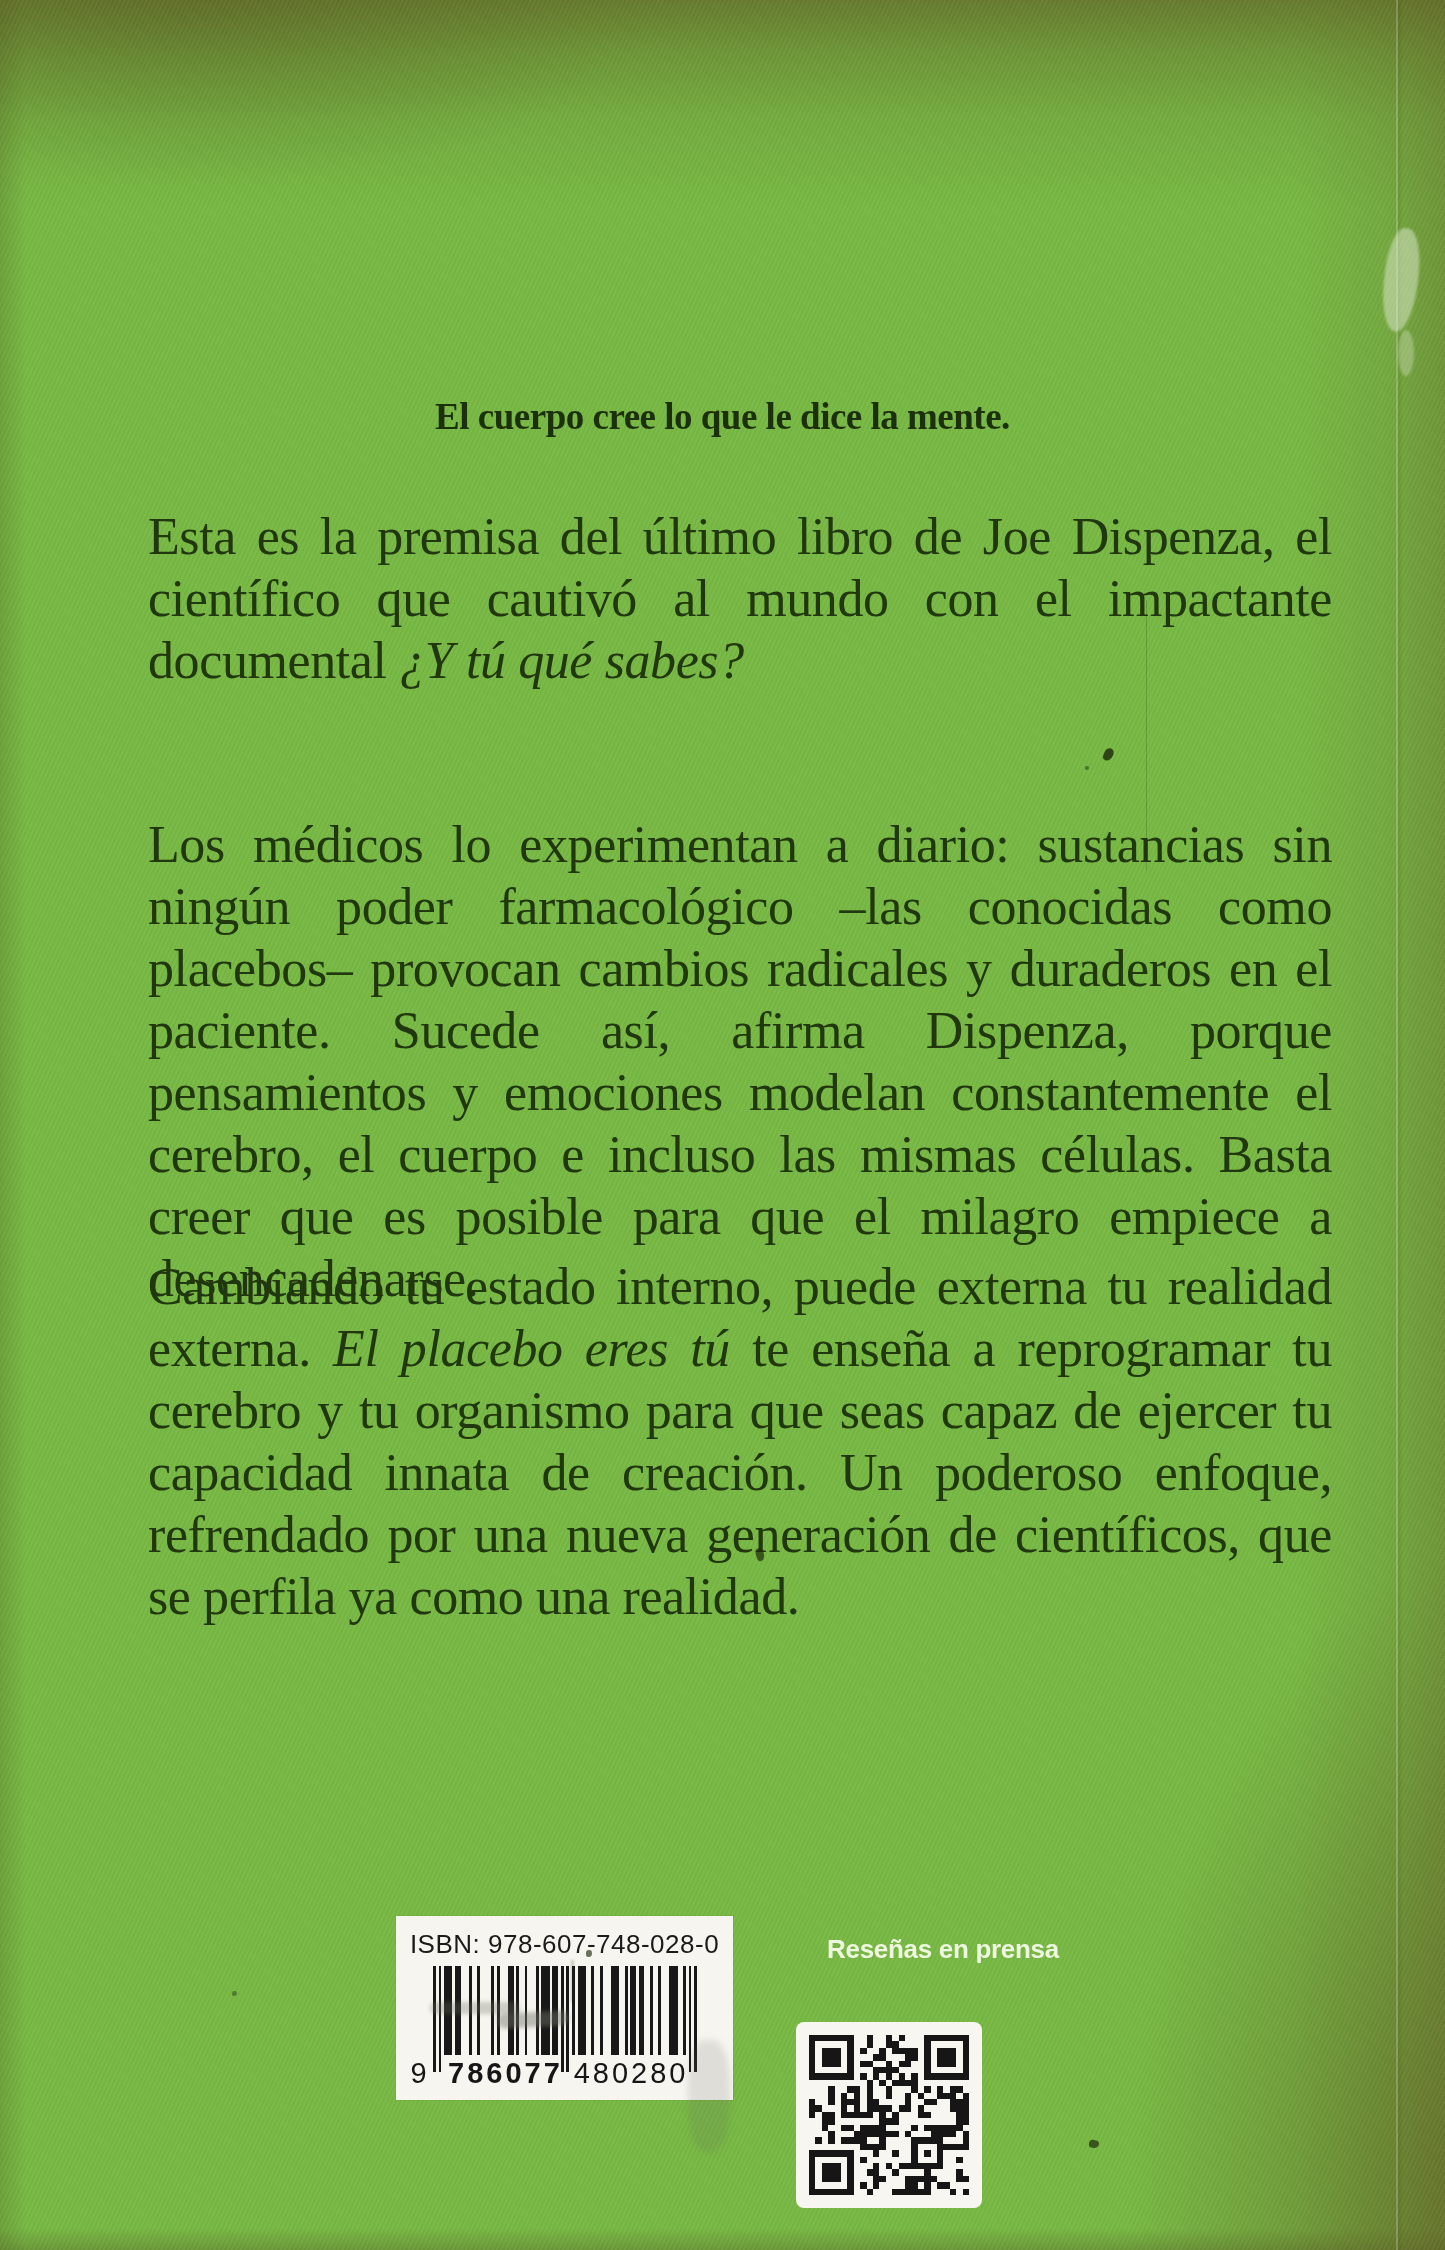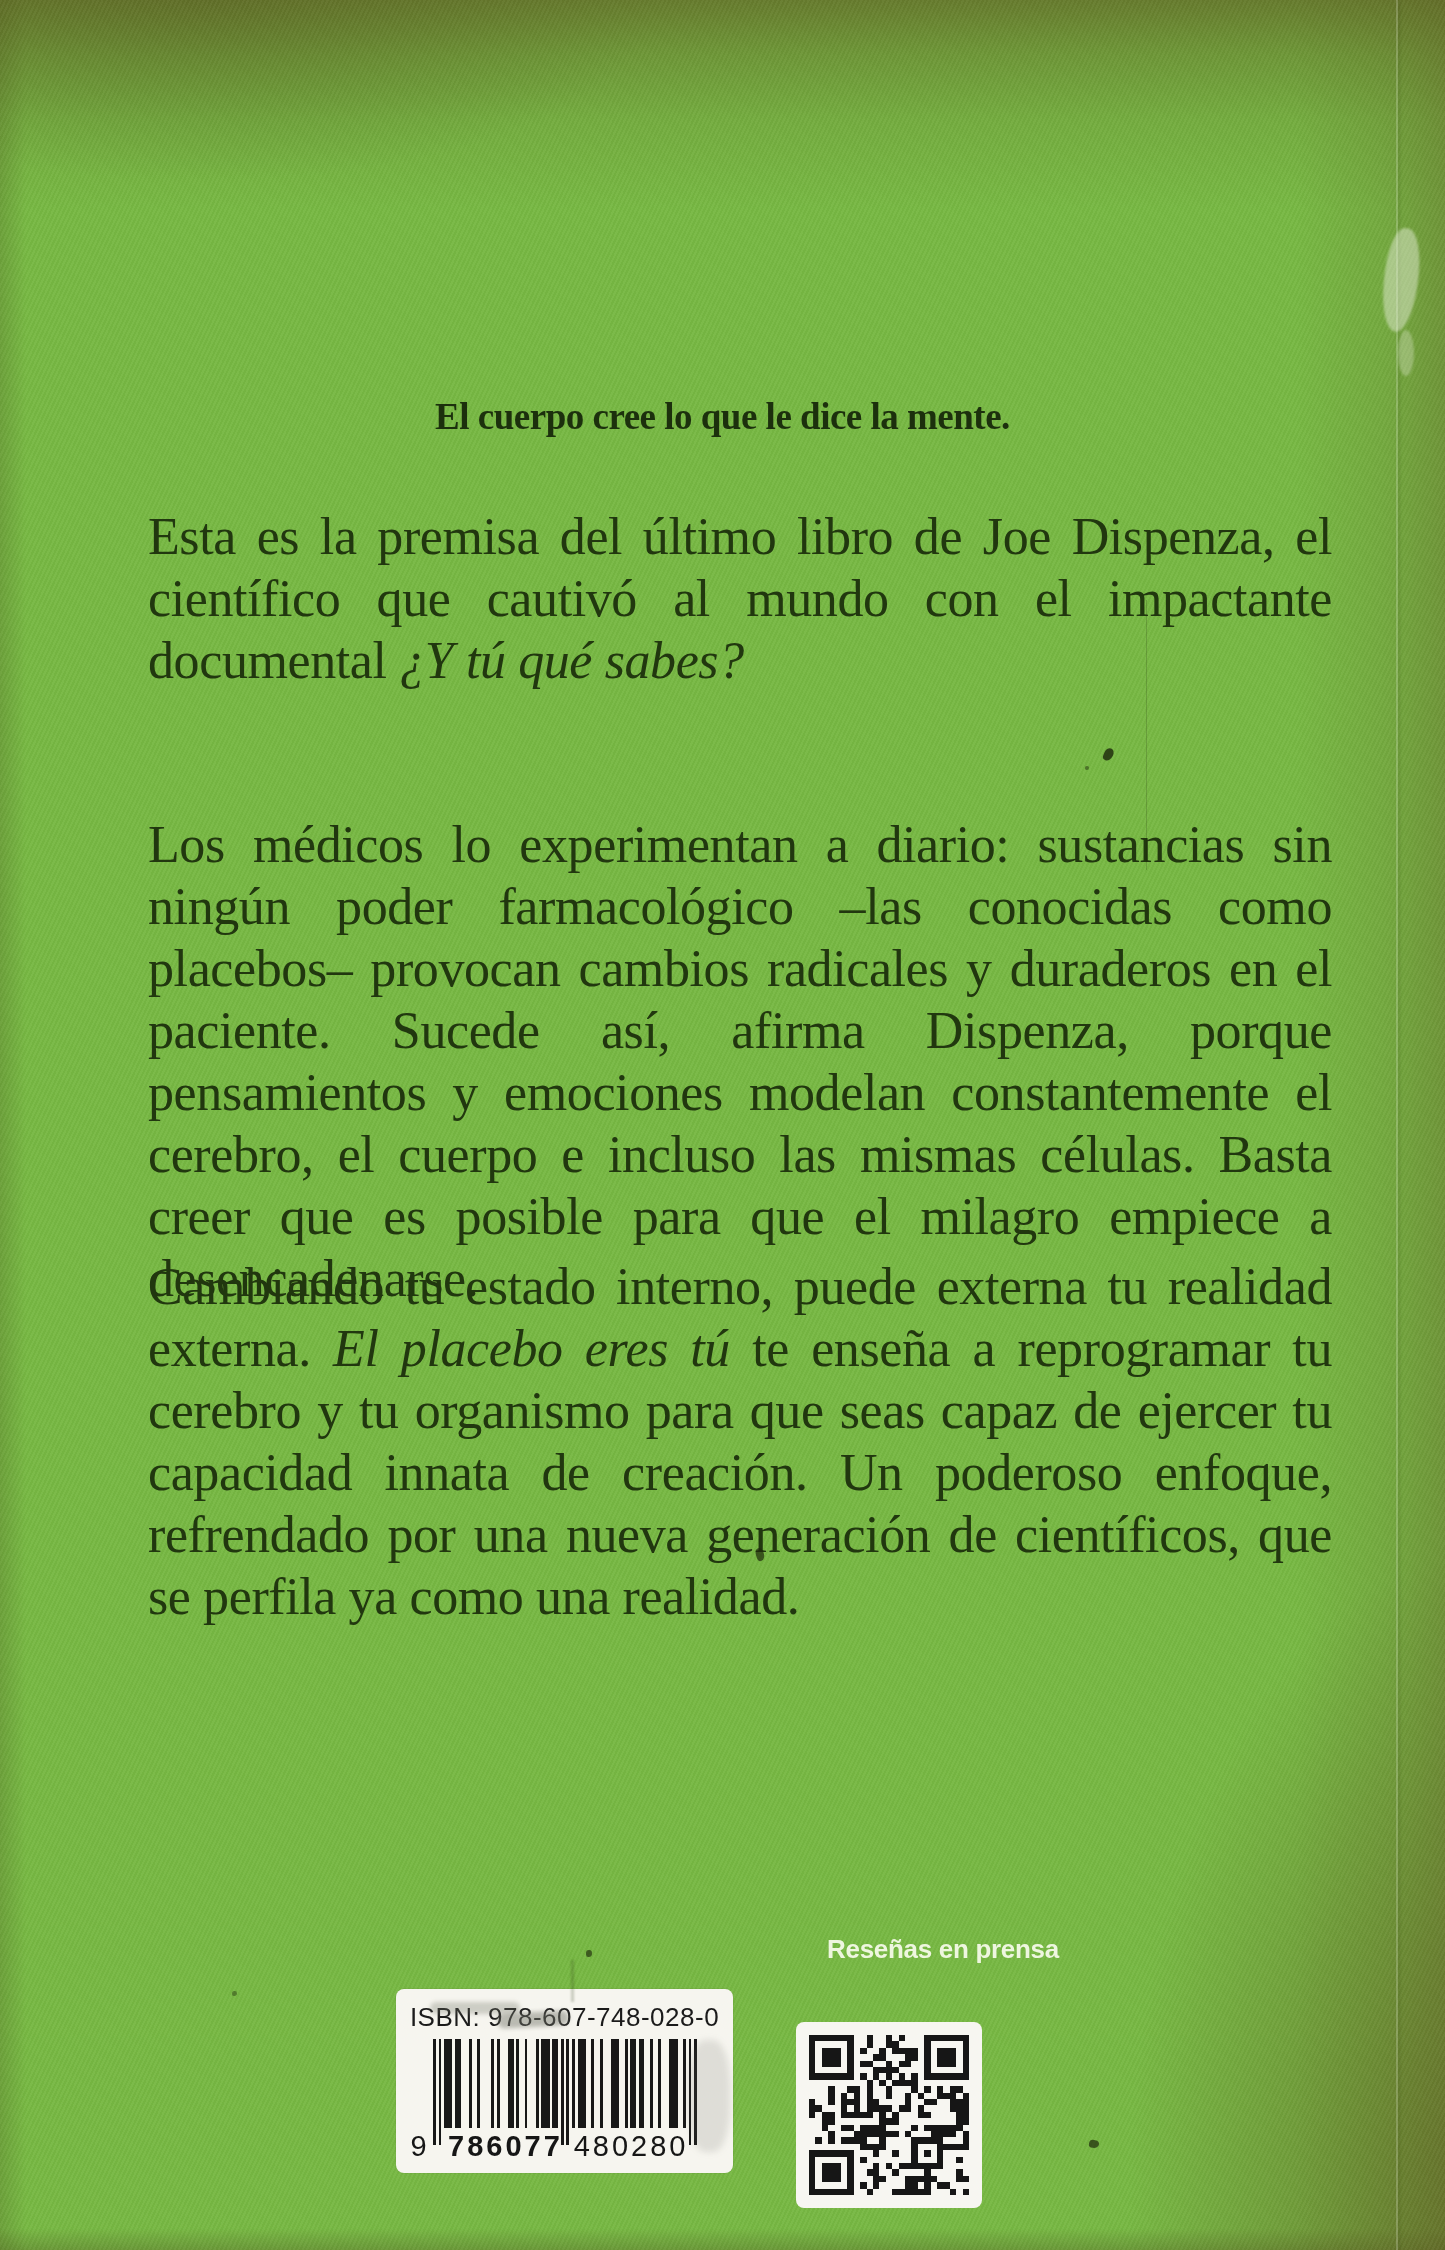--- a/index.html
+++ b/index.html
@@ -36,22 +36,22 @@
     font-size:52px;line-height:62px;letter-spacing:-0.4px;
     text-align:justify;color:#21370f;
   }
   .para em{font-style:italic;}
   .p0{top:506px;}
   .p1{top:768px;margin-top:46px;}
   .p2{top:1256px;}
 
   
   .isbn-label{
-    position:absolute;left:396px;top:1989px;width:337px;height:184px;
-    background:#f6f5ef;border-radius:8px;
+    position:absolute;left:396px;top:1916px;width:337px;height:184px;
+    background:#f6f5ef;border-radius:0;
     box-shadow:0 0 0 1px rgba(0,0,0,0.04);
   }
   .isbn-text{
     margin-top:13px;text-align:center;
     font-family:"Liberation Sans","DejaVu Sans",sans-serif;
     font-size:26px;letter-spacing:0.5px;color:#1b1b1b;white-space:nowrap;
   }
   .barcode{position:relative;width:300px;height:128px;margin:4px auto 0 auto;}
   .barcode svg{position:absolute;left:18px;top:2px;width:264px;height:106px;shape-rendering:crispEdges;}
   .bc-digit{

